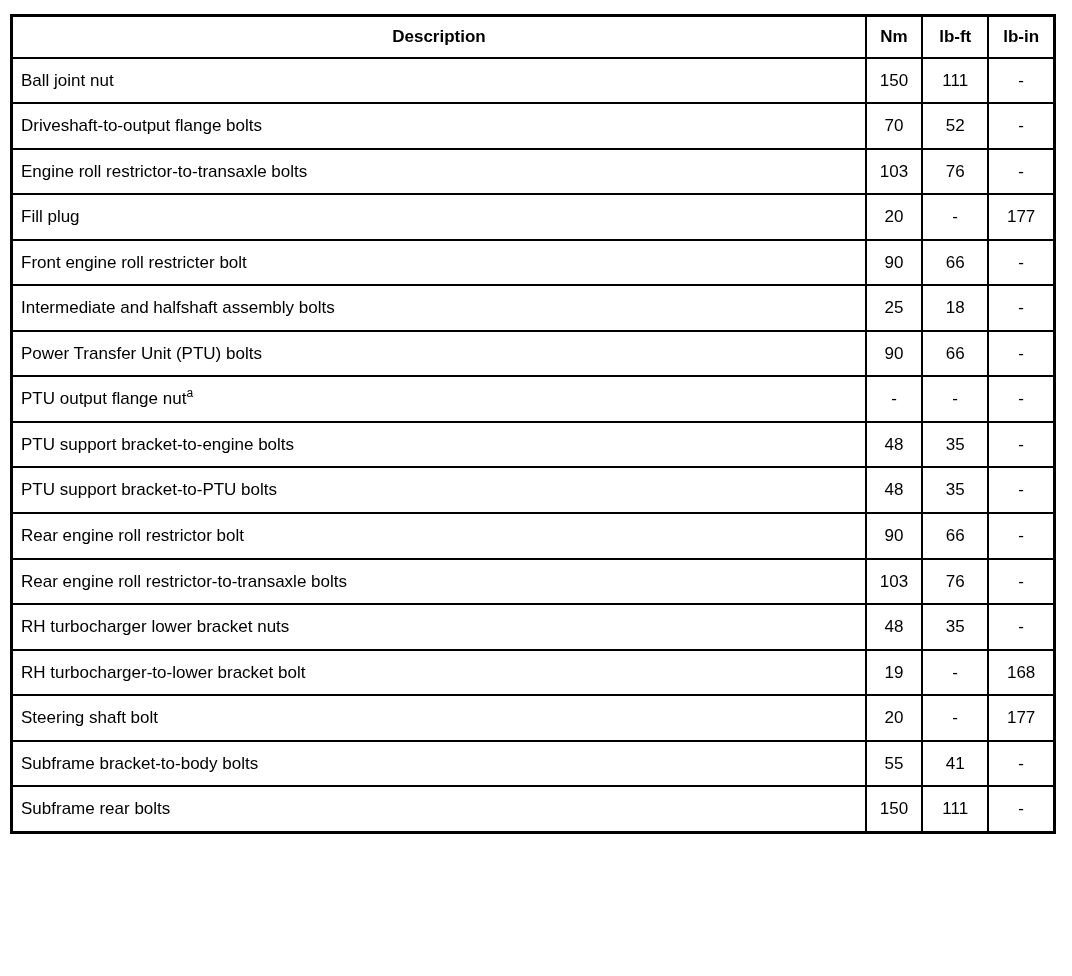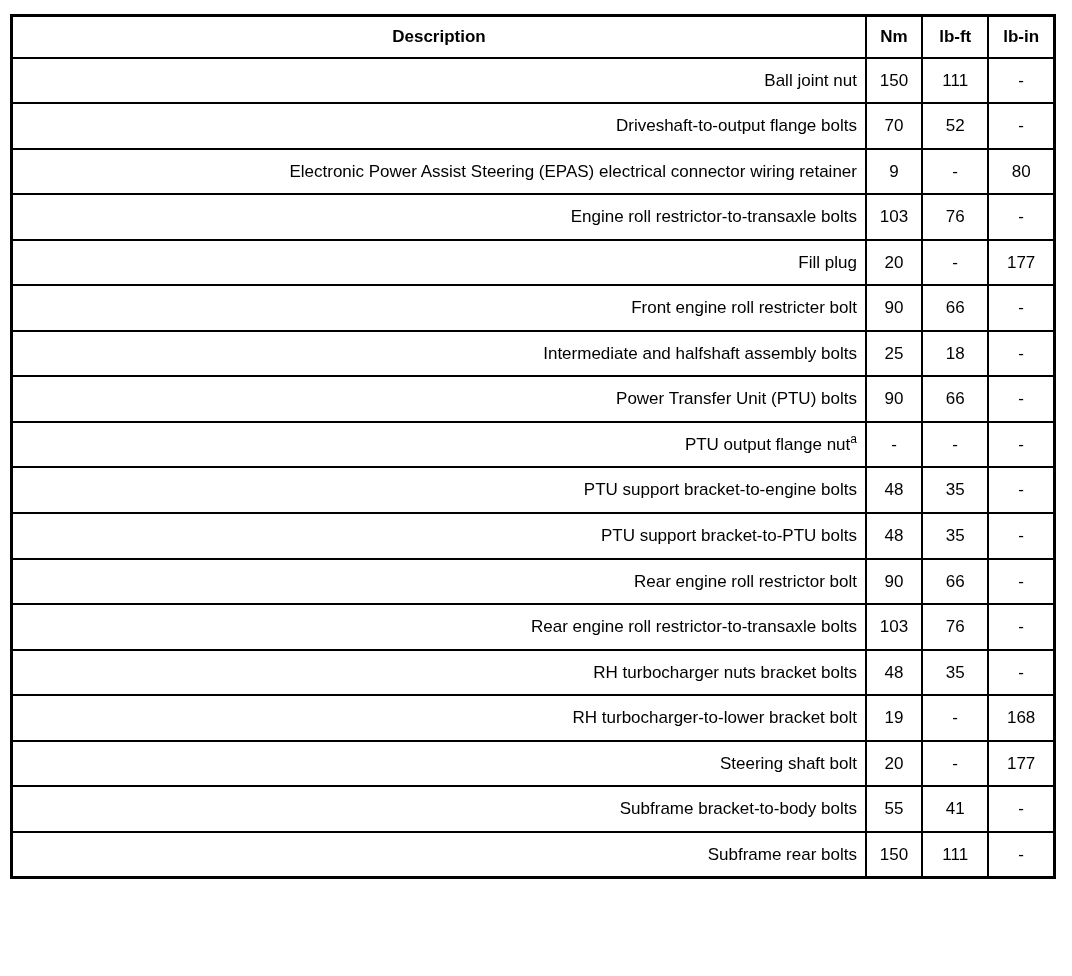--- a/index.html
+++ b/index.html
@@ -31,21 +31,21 @@
     padding: 12px 8px;
     background: #ffffff;
     overflow: hidden;
   }
   table.spec-table th {
     font-weight: bold;
     text-align: center;
     padding: 10px 4px;
   }
   td.desc-cell {
-    text-align: right;
+    text-align: left;
     padding-left: 9px;
   }
   td.num-cell {
     text-align: center;
     padding-left: 2px;
     padding-right: 2px;
     margin-top: 7px;
   }
   col.col-desc  { width: 852px; }
   col.col-nm    { width: 56px;  }
@@ -84,26 +84,20 @@
     <td class="num-cell lbin">-</td>
   </tr>
 
   <tr>
     <td class="desc-cell"><span class="desc-text">Driveshaft-to-output flange bolts</span><sup class="footnote desc-sup"></sup></td>
     <td class="num-cell nm">70</td>
     <td class="num-cell lbft">52</td>
     <td class="num-cell lbin">-</td>
   </tr>
 
-  <tr>
-    <td class="desc-cell"><span class="desc-text">Electronic Power Assist Steering (EPAS) electrical connector wiring retainer</span><sup class="footnote desc-sup"></sup></td>
-    <td class="num-cell nm">9</td>
-    <td class="num-cell lbft">-</td>
-    <td class="num-cell lbin">80</td>
-  </tr>
 
   <tr>
     <td class="desc-cell"><span class="desc-text">Engine roll restrictor-to-transaxle bolts</span><sup class="footnote desc-sup"></sup></td>
     <td class="num-cell nm">103</td>
     <td class="num-cell lbft">76</td>
     <td class="num-cell lbin">-</td>
   </tr>
 
   <tr>
     <td class="desc-cell"><span class="desc-text">Fill plug</span><sup class="footnote desc-sup"></sup></td>
@@ -162,21 +156,21 @@
   </tr>
 
   <tr>
     <td class="desc-cell"><span class="desc-text">Rear engine roll restrictor-to-transaxle bolts</span><sup class="footnote desc-sup"></sup></td>
     <td class="num-cell nm">103</td>
     <td class="num-cell lbft">76</td>
     <td class="num-cell lbin">-</td>
   </tr>
 
   <tr>
-    <td class="desc-cell"><span class="desc-text">RH turbocharger nuts bracket bolts</span><sup class="footnote desc-sup"></sup></td>
+    <td class="desc-cell"><span class="desc-text">RH turbocharger lower bracket nuts</span><sup class="footnote desc-sup"></sup></td>
     <td class="num-cell nm">48</td>
     <td class="num-cell lbft">35</td>
     <td class="num-cell lbin">-</td>
   </tr>
 
   <tr>
     <td class="desc-cell"><span class="desc-text">RH turbocharger-to-lower bracket bolt</span><sup class="footnote desc-sup"></sup></td>
     <td class="num-cell nm">19</td>
     <td class="num-cell lbft">-</td>
     <td class="num-cell lbin">168</td>

